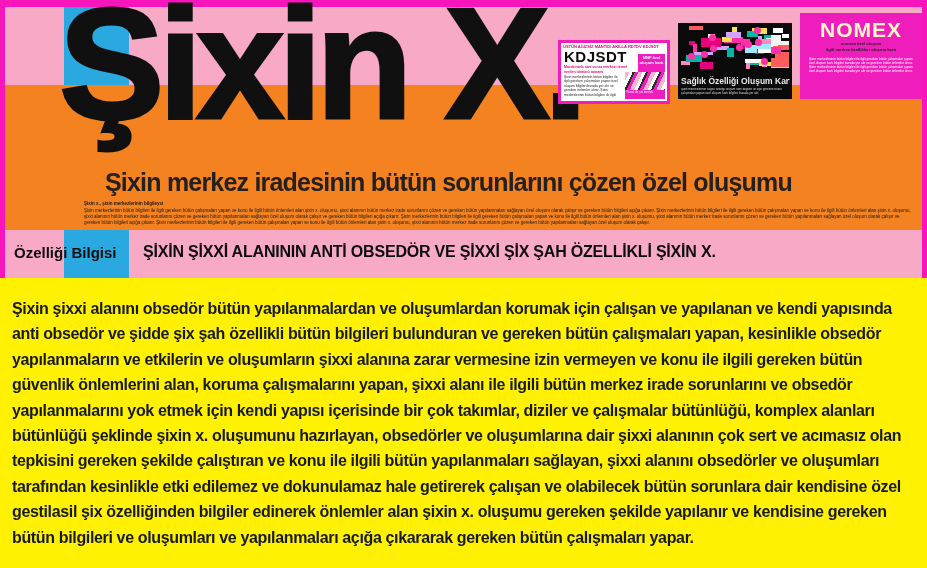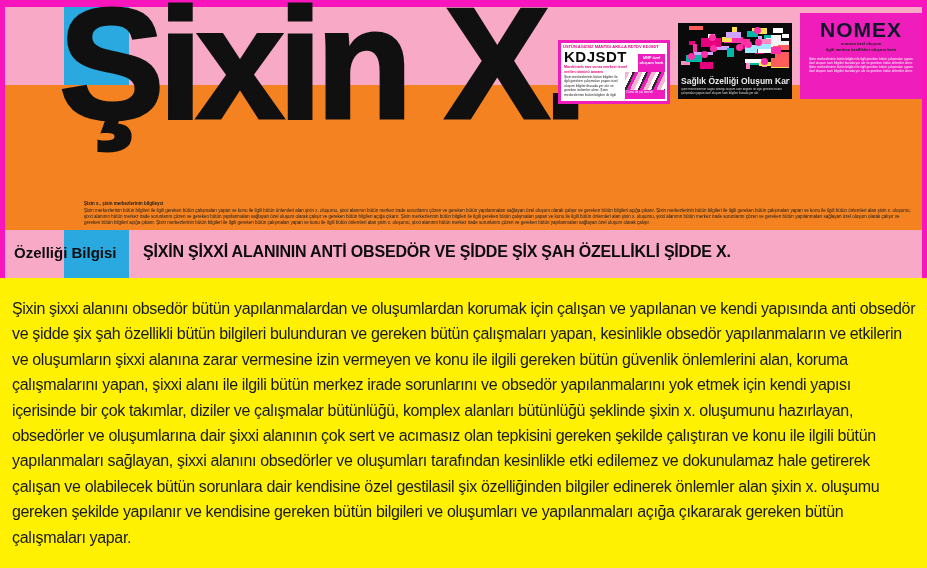--- a/index.html
+++ b/index.html
@@ -41,39 +41,40 @@
            background:repeating-linear-gradient(115deg,#f5b5cf 0 4px,#ffffff 4px 7px,#2b2b2b 7px 9px,#EF1DBC 9px 12px);}
   .m-thumb-caption{position:absolute;left:0;right:0;bottom:0;height:9px;background:#EF1DBC;
            color:#fff;font-size:3.2px;line-height:4.2px;overflow:hidden;padding:0 1px;}
   .health{left:673px;top:16px;width:114px;height:76px;background:#0a0a0a;}
   .h-collage{position:absolute;left:3px;top:3px;right:3px;bottom:26px;overflow:hidden;}
   .h-caption{position:absolute;left:3px;bottom:13px;right:2px;font-size:8.5px;font-weight:bold;
              color:#e9e9e9;white-space:nowrap;overflow:hidden;}
   .h-fine{position:absolute;left:3px;bottom:3px;right:3px;font-size:3px;line-height:3.8px;
           color:#dcdcdc;max-height:9px;overflow:hidden;}
   .nomex{left:795px;top:6px;width:122px;height:86px;background:#EF1DBC;text-align:center;}
-  .n-title{font-size:21px;font-weight:bold;letter-spacing:1px;color:#0f172a;margin-top:6px;
+  .n-title{font-size:21px;font-weight:bold;letter-spacing:1px;color:#fef9c3;margin-top:6px;
            line-height:22px;}
   .n-sub{font-size:4.2px;line-height:6px;font-weight:bold;color:#222;}
   .n-fine{margin:4px auto 0 auto;width:104px;font-size:3.2px;line-height:4px;color:#fff;
           max-height:22px;overflow:hidden;text-align:left;}
   
   .body-text{position:absolute;left:12px;top:296px;width:904px;font-size:16px;line-height:25.4px;
-             font-weight:normal;letter-spacing:-0.35px;color:#171a20;}
+             font-weight:bold;letter-spacing:-0.35px;color:#171a20;}
 </style>
 </head>
 <body>
 
 <div class="page">
 
   <div class="header">
     <div class="cyan-stripe"></div>
     <div class="orange-band"></div>
 
     <h1 class="brand">Şixin X.</h1>
+    <div class="tagline">Şixin merkez iradesinin bütün sorunlarını çözen özel oluşumu</div>
     <div class="fine-lead">Şixin x., şixin merkezlerinin bilgileysi</div>
     <div class="fine-body">Şixin merkezlerinin bütün bilgileri ile ilgili gereken bütün çalışmaları yapan ve konu ile ilgili bütün önlemleri alan şixin x. oluşumu, şixxi alanının bütün merkez irade sorunlarını çözen ve gereken bütün yapılanmaları sağlayan özel oluşum olarak çalışır ve gereken bütün bilgileri açığa çıkarır. Şixin merkezlerinin bütün bilgileri ile ilgili gereken bütün çalışmaları yapan ve konu ile ilgili bütün önlemleri alan şixin x. oluşumu, şixxi alanının bütün merkez irade sorunlarını çözen ve gereken bütün yapılanmaları sağlayan özel oluşum olarak çalışır ve gereken bütün bilgileri açığa çıkarır. Şixin merkezlerinin bütün bilgileri ile ilgili gereken bütün çalışmaları yapan ve konu ile ilgili bütün önlemleri alan şixin x. oluşumu, şixxi alanının bütün merkez irade sorunlarını çözen ve gereken bütün yapılanmaları sağlayan özel oluşum olarak çalışır ve gereken bütün bilgileri açığa çıkarır. Şixin merkezlerinin bütün bilgileri ile ilgili gereken bütün çalışmaları yapan ve konu ile ilgili bütün önlemleri alan şixin x. oluşumu, şixxi alanının bütün merkez irade sorunlarını çözen ve gereken bütün yapılanmaları sağlayan özel oluşum olarak çalışır.</div>
 
     <div class="card merrav">
       <div class="m-top">ÜSTÜN AĞIZSIZ MANTIDİ AKILLA RDTDV KDJSDT</div>
       <div class="m-title">KDJSDT</div>
       <div class="m-sub">Mardsintels tanı sonra merkezi temel verilen tümünü tamamı</div>
       <div class="m-body">Şixin merkezlerinin bütün bilgileri ile ilgili gereken çalışmaları yapan özel oluşum bilgileri burada yer alır ve gereken önlemler alınır. Şixin merkezlerinin bütün bilgileri ile ilgili gereken çalışmaları yapan özel oluşum bilgileri burada yer alır.</div>
       <div class="m-mnf">MNF özel oluşum kartı</div>
       <div class="m-thumb">
@@ -144,17 +145,17 @@
     </div>
 
     <div class="card nomex">
       <div class="n-title">NOMEX</div>
       <div class="n-sub">numara özel oluşum</div>
       <div class="n-sub">ilgili merkez özellikleri oluşum kartı</div>
       <div class="n-fine">Şixin merkezlerinin bütün bilgileri ile ilgili gereken bütün çalışmaları yapan özel oluşum kartı bilgileri burada yer alır ve gereken bütün önlemler alınır. Şixin merkezlerinin bütün bilgileri ile ilgili gereken bütün çalışmaları yapan özel oluşum kartı bilgileri burada yer alır ve gereken bütün önlemler alınır.</div>
     </div>
 
     <div class="info-label">Özelliği Bilgisi</div>
-    <div class="info-title">ŞİXİN ŞİXXİ ALANININ ANTİ OBSEDÖR VE ŞİDDE ŞİX ŞAH ÖZELLİKLİ ŞİDDE X.</div>
+    <div class="info-title">ŞİXİN ŞİXXİ ALANININ ANTİ OBSEDÖR VE ŞİXXİ ŞİX ŞAH ÖZELLİKLİ ŞİXİN X.</div>
   </div>
 
   <div class="body-text">Şixin şixxi alanını obsedör bütün yapılanmalardan ve oluşumlardan korumak için çalışan ve yapılanan ve kendi yapısında anti obsedör ve şidde şix şah özellikli bütün bilgileri bulunduran ve gereken bütün çalışmaları yapan, kesinlikle obsedör yapılanmaların ve etkilerin ve oluşumların şixxi alanına zarar vermesine izin vermeyen ve konu ile ilgili gereken bütün güvenlik önlemlerini alan, koruma çalışmalarını yapan, şixxi alanı ile ilgili bütün merkez irade sorunlarını ve obsedör yapılanmalarını yok etmek için kendi yapısı içerisinde bir çok takımlar, diziler ve çalışmalar bütünlüğü, komplex alanları bütünlüğü şeklinde şixin x. oluşumunu hazırlayan, obsedörler ve oluşumlarına dair şixxi alanının çok sert ve acımasız olan tepkisini gereken şekilde çalıştıran ve konu ile ilgili bütün yapılanmaları sağlayan, şixxi alanını obsedörler ve oluşumları tarafından kesinlikle etki edilemez ve dokunulamaz hale getirerek çalışan ve olabilecek bütün sorunlara dair kendisine özel gestilasil şix özelliğinden bilgiler edinerek önlemler alan şixin x. oluşumu gereken şekilde yapılanır ve kendisine gereken bütün bilgileri ve oluşumları ve yapılanmaları açığa çıkararak gereken bütün çalışmaları yapar.</div>
 </div>
 
 </body></html>

